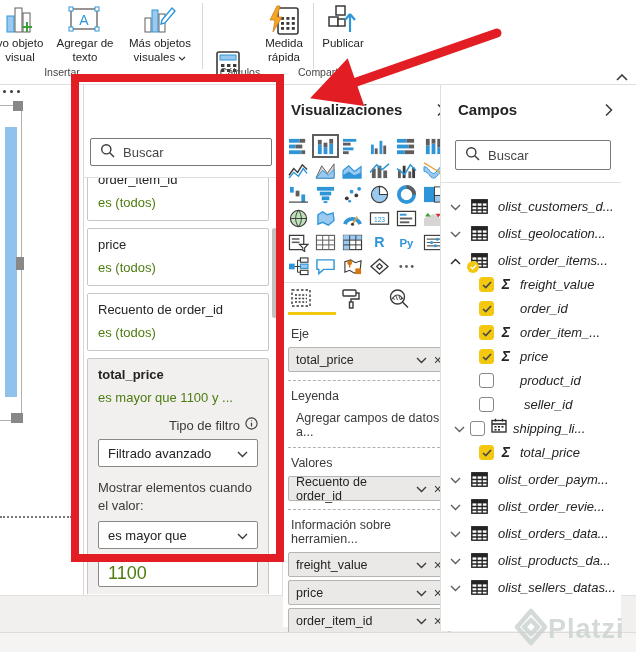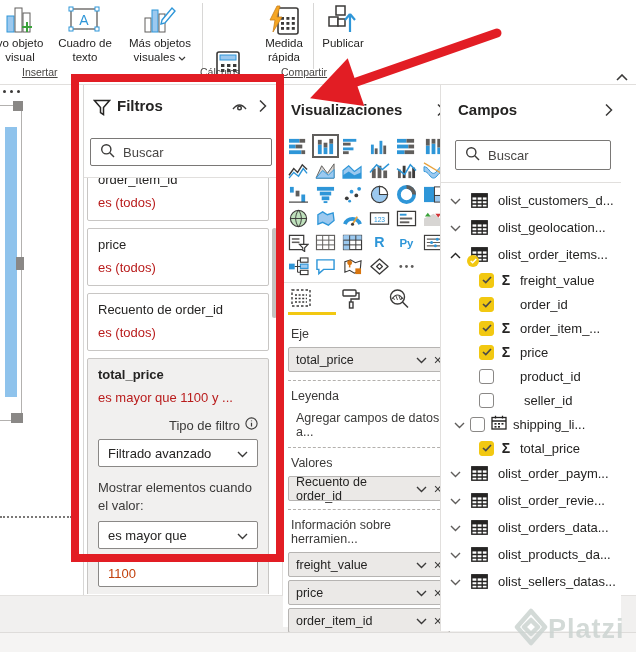--- a/index.html
+++ b/index.html
@@ -6,21 +6,21 @@
   html,body { width:636px; height:652px; }
   body { font-family:"Liberation Sans", sans-serif; color:#252423; background:#ffffff; position:relative; overflow:hidden; }
 
   
   .ribbon { position:absolute; left:0; top:0; width:636px; height:85px; background:#fff; border-bottom:1px solid #e1dfdd; z-index:1; }
   .ribbon-buttons { position:absolute; left:0; top:0; height:70px; display:flex; }
   .ribbon-btn { display:flex; flex-direction:column; align-items:center; padding-top:2px; }
   .ribbon-btn .ric { height:34px; display:flex; align-items:flex-end; justify-content:center; }
   .ribbon-btn .rlab { font-size:11.5px; line-height:14px; text-align:center; color:#252423; white-space:nowrap; }
   .rib-sep { width:1px; background:#d8d7d6; height:66px; margin-top:3px; }
-  .rib-group-label { position:absolute; top:66px; font-size:10.5px; color:#484644; text-align:left;text-decoration:underline; }
+  .rib-group-label { position:absolute; top:66px; font-size:10.5px; color:#484644; text-align:center; }
   .rib-collapse { position:absolute; right:8px; top:68px; }
 
   
   .strip1 { position:absolute; left:0; top:595px; width:636px; height:37px; background:#f1f0ef; border-top:1px solid #e3e1df; z-index:0; }
   .strip2 { position:absolute; left:0; top:632px; width:636px; height:20px; background:#f5f4f3; border-top:1px solid #dedcda; z-index:2; }
 
   
   .canvas { position:absolute; left:0; top:85px; width:83px; height:510px; background:#fff; z-index:1; }
   .canvas-dots { position:absolute; left:3px; top:5px; display:flex; gap:4px; }
   .canvas-dots i { width:3px; height:3px; border-radius:50%; background:#3b3a39; }
@@ -38,25 +38,25 @@
   .searchbox input { border:none; outline:none; font-size:13px; color:#ef4444; font-family:"Liberation Sans",sans-serif; width:100%; background:transparent; }
   .searchbox input::placeholder { color:#484644; opacity:1; }
   .pane-divider { position:absolute; left:0; width:100%; border-top:1px solid #e1dfdd; }
 
   
   #filters-pane { left:83px; width:200px; height:510px; border-left:1px solid #d8d7d6; border-right:1px solid #e1dfdd; }
   .filters-header { position:absolute; left:0; top:12px; width:100%; height:28px; }
   #filter-cards { position:absolute; left:3px; top:93px; width:186px; height:416px; overflow:hidden; }
   .fcard { background:#fff; border:1px solid #c8c6c4; border-radius:2px; padding:8px 10px 10px 10px; margin-bottom:7px; width:182px; }
   .fcard .ffield { font-size:13px; color:#252423; }
-  .fcard .fsum { font-size:13px; color:#b91c1c; margin-top:8px; }
+  .fcard .fsum { font-size:13px; color:#4d7c0f; margin-top:8px; }
   .fcard.advanced { background:#f1f0ef; }
   .flabel { font-size:13px; color:#3b3a39; margin:12px 0 6px 0; display:flex; align-items:center; gap:5px;justify-content:flex-end; }
   .fselect { background:#fff; border:1px solid #8a8886; border-radius:2px; height:28px; display:flex; align-items:center; padding:0 9px; font-size:13px; justify-content:space-between; margin-bottom:4px; }
-  .finput { background:#fff; border:1px solid #8a8886; border-radius:2px; height:28px; width:100%; font-size:13px; padding:0 9px; font-family:"Liberation Sans",sans-serif; color:#c2410c; margin-top:6px; }
+  .finput { background:#fff; border:1px solid #8a8886; border-radius:2px; height:28px; width:100%; font-size:18px; padding:0 9px; font-family:"Liberation Sans",sans-serif; color:#4d7c0f; margin-top:6px; }
   .fscrollbar { position:absolute; left:188px; top:143px; width:5px; height:90px; background:#c4c2c0; border-radius:3px; }
 
   
   #viz-pane { left:283px; width:172px; height:542px; border-right:1px solid #e1dfdd; }
   #viz-grid { position:absolute; left:3px; top:50px; width:166px; display:grid; grid-template-columns:repeat(6,27px); grid-auto-rows:24px; }
   .vicon { width:25px; height:22px; display:flex; align-items:center; justify-content:center; }
   .vicon.sel { outline:2px solid #605e5c; outline-offset:-1px; }
   .viz-tabs { position:absolute; left:5px; top:201px; display:flex; gap:23px; align-items:center; }
   .vtab { width:26px; height:24px; display:flex; align-items:center; justify-content:center; }
   .tab-underline { position:absolute; left:5px; top:227px; width:48px; height:3px; background:#f2c811; }
@@ -64,21 +64,21 @@
   .well-label { font-size:12.5px; color:#3b3a39; margin:6px 0 6px 3px; }
   .pill { background:#ebe9e7; border:1px solid #b6b4b2; border-radius:2px; height:25px; display:flex; align-items:center; padding:0 7px; font-size:12.5px; margin-bottom:3px; justify-content:space-between; }
   .pill .pill-actions { display:flex; align-items:center; gap:7px; }
   .pill .x { font-size:14px; color:#3b3a39; }
   .well-placeholder { font-size:12.5px; color:#3b3a39; margin:8px 0 8px 8px; }
   .dashed-div { border-top:1px dashed #b3b0ad; margin:8px 0; }
 
   
   #fields-pane { left:440px; width:181px; height:546px; border-left:1px solid #e1dfdd; }
   #fields-tree { position:absolute; left:0; top:102px; width:100%; }
-  .trow { display:flex; align-items:center; font-size:13px; color:#252423; }
+  .trow { display:flex; align-items:flex-end; font-size:13px; color:#252423;font-style:italic; }
   .trow.table-row { height:27px; }
   .trow.field-row { height:24px; }
   .cb { width:15px; height:15px; border:1px solid #8a8886; border-radius:3px; background:#fff; flex:none; position:relative; }
   .cb.on { background:#f2c811; border-color:#f2c811; }
   .sigma { font-size:14px; font-weight:bold; color:#252423; width:16px; text-align:center; }
 
   
   #annotations { position:absolute; left:0; top:0; z-index:30; pointer-events:none; }
   .watermark { position:absolute; left:514px; top:608px; z-index:5; display:flex; align-items:center; gap:0; opacity:.85; }
   .watermark .wmtext { font-size:27px; font-weight:bold; color:#ccd4d1; letter-spacing:1px; }
@@ -107,21 +107,21 @@
           <svg width="34" height="32" viewBox="0 0 34 32">
             <rect x="3" y="5" width="26" height="20" fill="#fff" stroke="#605e5c" stroke-width="1.3"></rect>
             <text x="16" y="21" text-anchor="middle" font-size="14" fill="#2e96d8" font-family="sans-serif">A</text>
             <rect x="1" y="3" width="4" height="4" fill="#fff" stroke="#2e96d8"></rect>
             <rect x="27" y="3" width="4" height="4" fill="#fff" stroke="#2e96d8"></rect>
             <rect x="1" y="23" width="4" height="4" fill="#fff" stroke="#2e96d8"></rect>
             <rect x="27" y="23" width="4" height="4" fill="#fff" stroke="#2e96d8"></rect>
           </svg>
         </div>
         <div class="rlab">
-          <div>Cuadro de</div>
+          <div>Agregar de</div>
           <div>texto</div>
         </div>
       </div>
       <div class="ribbon-btn" style="width: 84px;">
         <div class="ric">
           <svg width="36" height="32" viewBox="0 0 36 32">
             <rect x="3" y="14" width="6" height="14" fill="#fff" stroke="#605e5c"></rect>
             <rect x="10" y="6" width="6" height="22" fill="#9cc9ef" stroke="#2e96d8"></rect>
             <rect x="17" y="10" width="6" height="18" fill="#fff" stroke="#605e5c"></rect>
             <path d="M20 16 L30 4 L33 7 L23 19 L19 20 Z" fill="#fff" stroke="#2e96d8" stroke-width="1.4"></path>
@@ -219,39 +219,20 @@
   <div class="vis-border-right"></div>
   <div class="vis-border-bottom"></div>
   <div class="blue-bar"></div>
   <div class="handle" style="left:13px;top:16px;width:10px;height:10px;"></div>
   <div class="handle" style="left:16px;top:172px;width:8px;height:13px;"></div>
   <div class="handle" style="left:11px;top:328px;width:12px;height:10px;"></div>
 </div>
 <div class="dotted-page-line"></div>
 
 <div class="pane" id="filters-pane">
-  <div class="filters-header">
-    <span style="position:absolute;left:9px;top:2px;">
-      <svg width="18" height="17" viewBox="0 0 18 17">
-          <path d="M1.5 1.5 h15 l-6 7 v7 l-3 -2 v-5 z" fill="none" stroke="#252423" stroke-width="1.5"></path>
-        </svg>
-    </span>
-    <span class="pane-title" style="position:absolute;left:33px;top:0;">Filtros</span>
-    <span style="position:absolute;left:147px;top:3px;">
-      <svg width="17" height="14" viewBox="0 0 17 14">
-          <path d="M2 9 Q8.5 1 15 9" fill="none" stroke="#3b3a39" stroke-width="1.4"></path>
-          <circle cx="8.5" cy="8" r="1.8" fill="none" stroke="#3b3a39" stroke-width="1.4"></circle>
-        </svg>
-    </span>
-    <span style="position:absolute;left:174px;top:2px;">
-      <svg width="9" height="14" viewBox="0 0 9 14">
-          <path d="M2 1.5 L7.5 7 L2 12.5" fill="none" stroke="#3b3a39" stroke-width="1.5"></path>
-        </svg>
-    </span>
-  </div>
   <div class="searchbox" style="position:absolute;left:6px;top:53px;width:182px;height:28px;">
     <span>
       <svg width="15" height="15" viewBox="0 0 15 15">
           <circle cx="6.3" cy="6.3" r="4.6" fill="none" stroke="#3b3a39" stroke-width="1.4"></circle>
           <path d="M9.8 9.8 L14 14" stroke="#3b3a39" stroke-width="1.4"></path>
         </svg>
     </span>
     <input placeholder="Buscar" style="">
   </div>
   <div class="pane-divider" style="top:92px;"></div>

